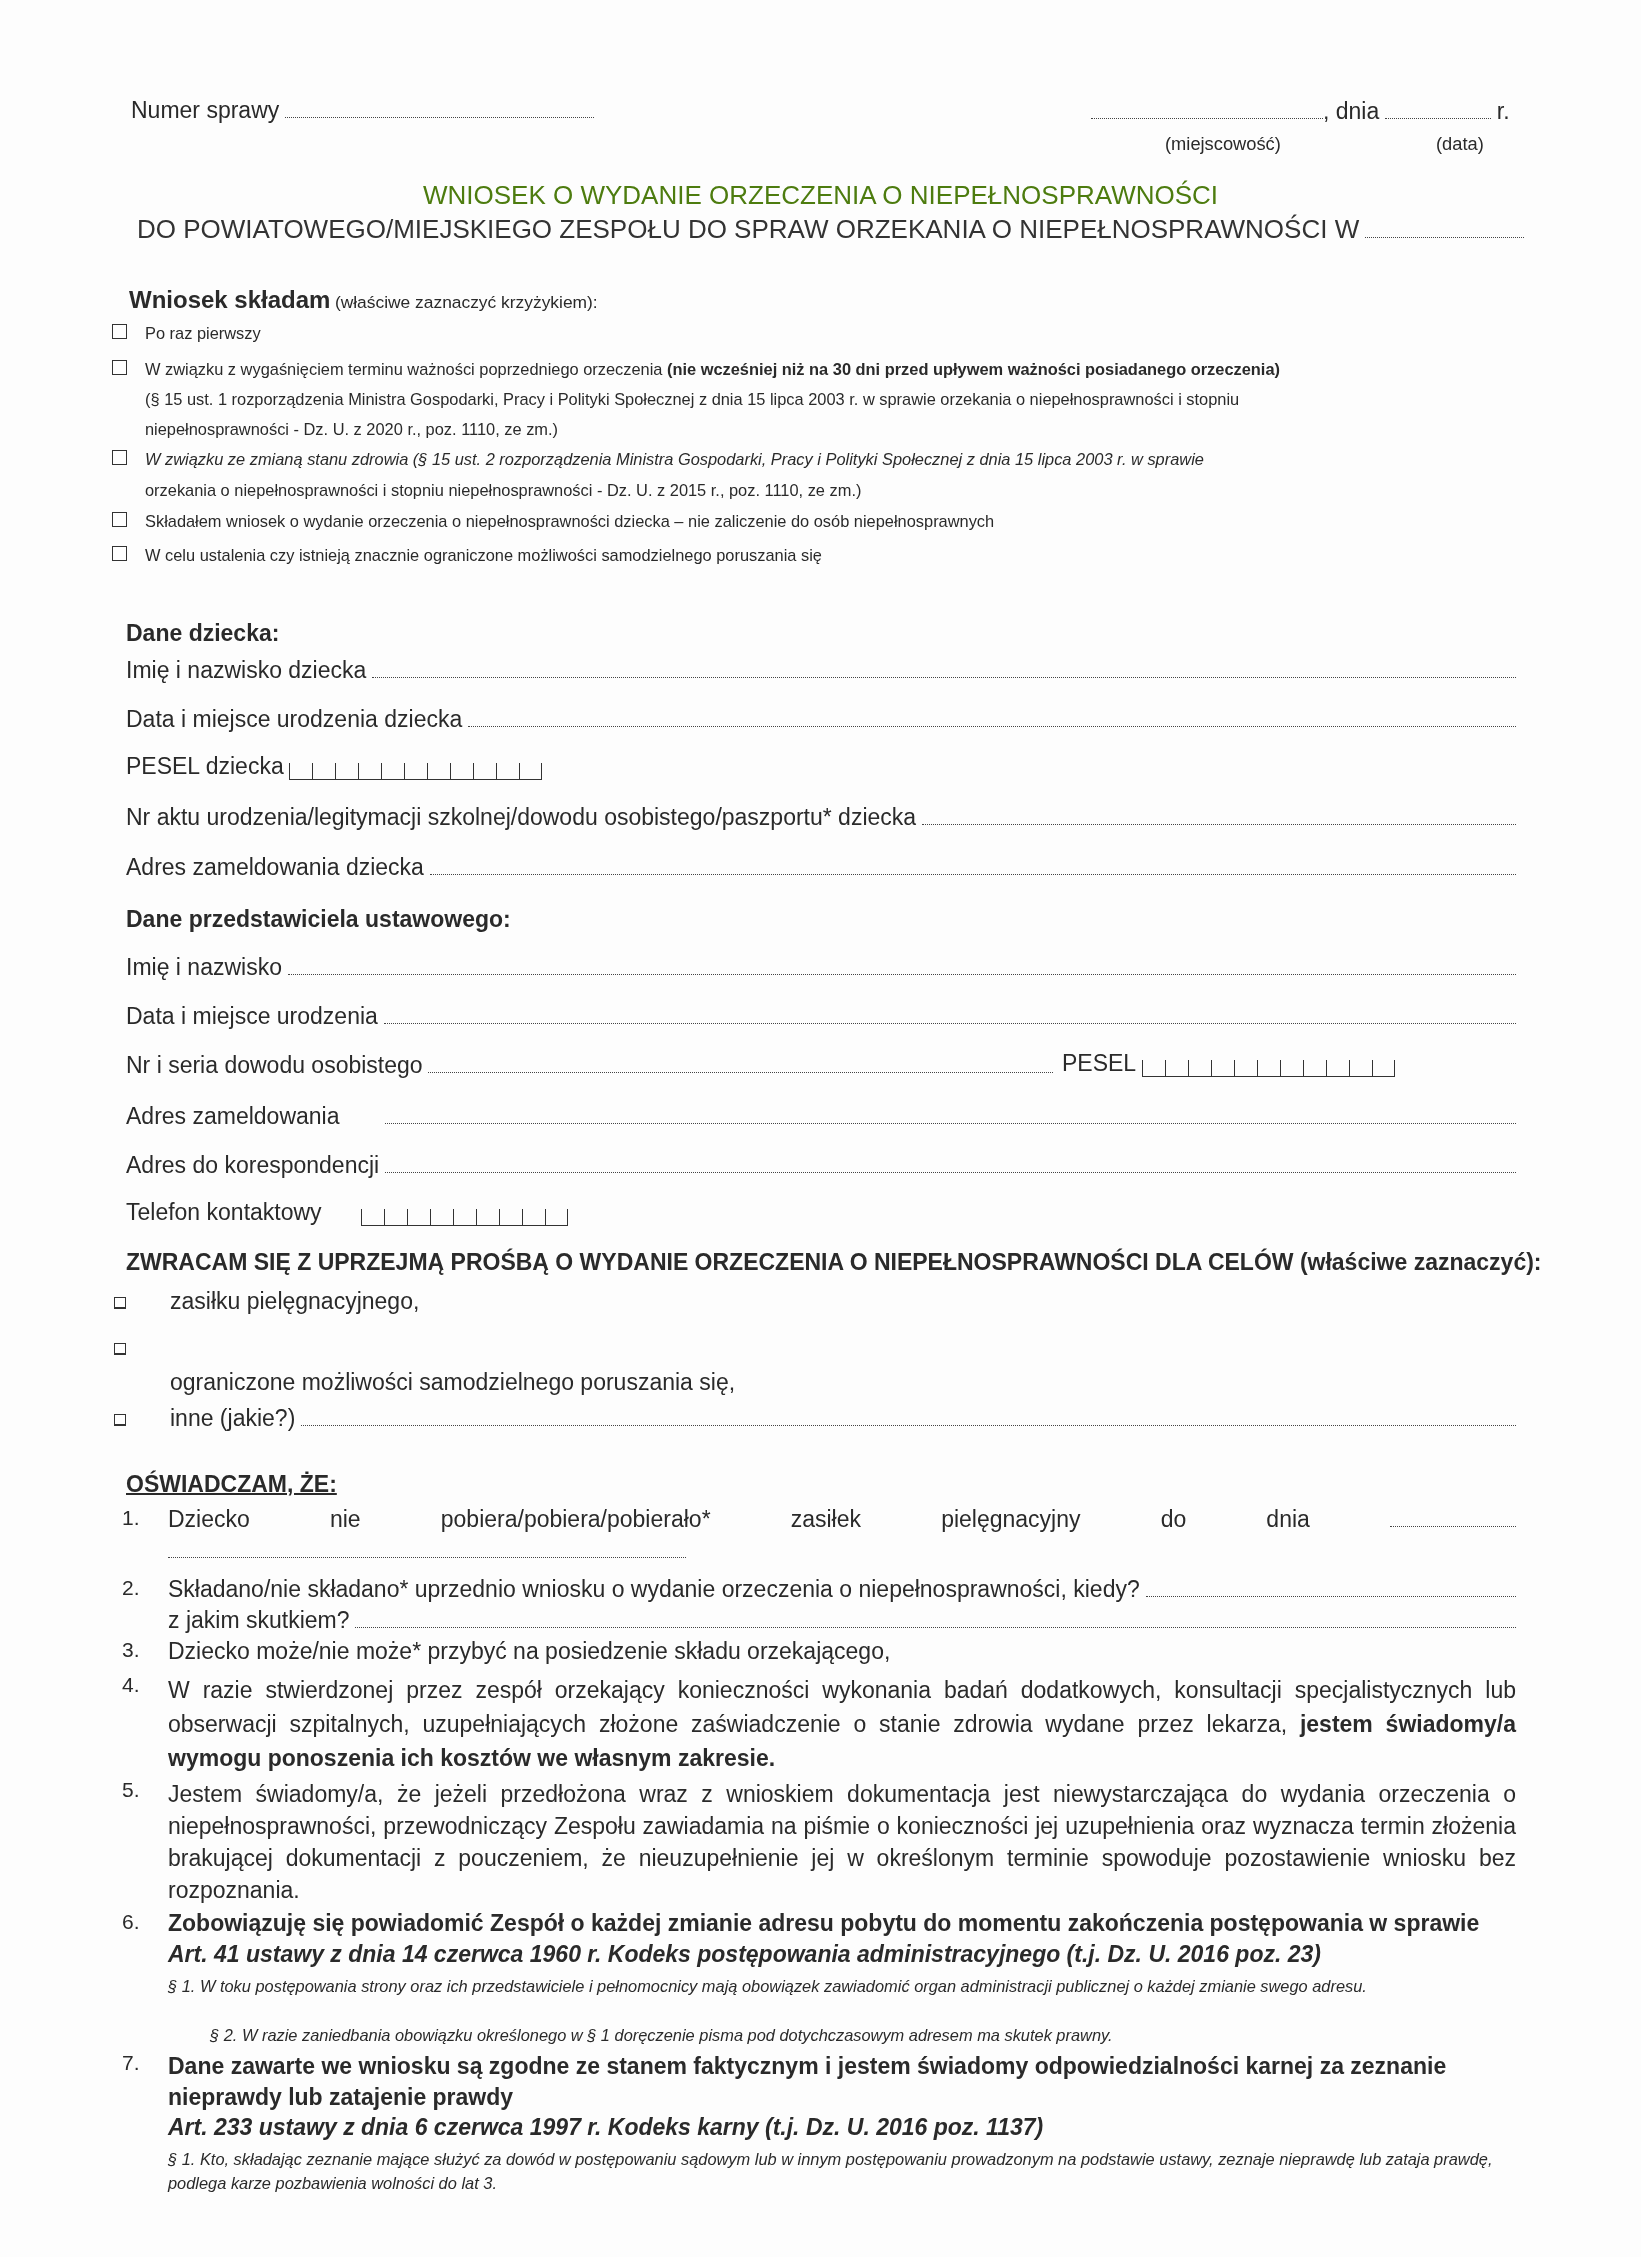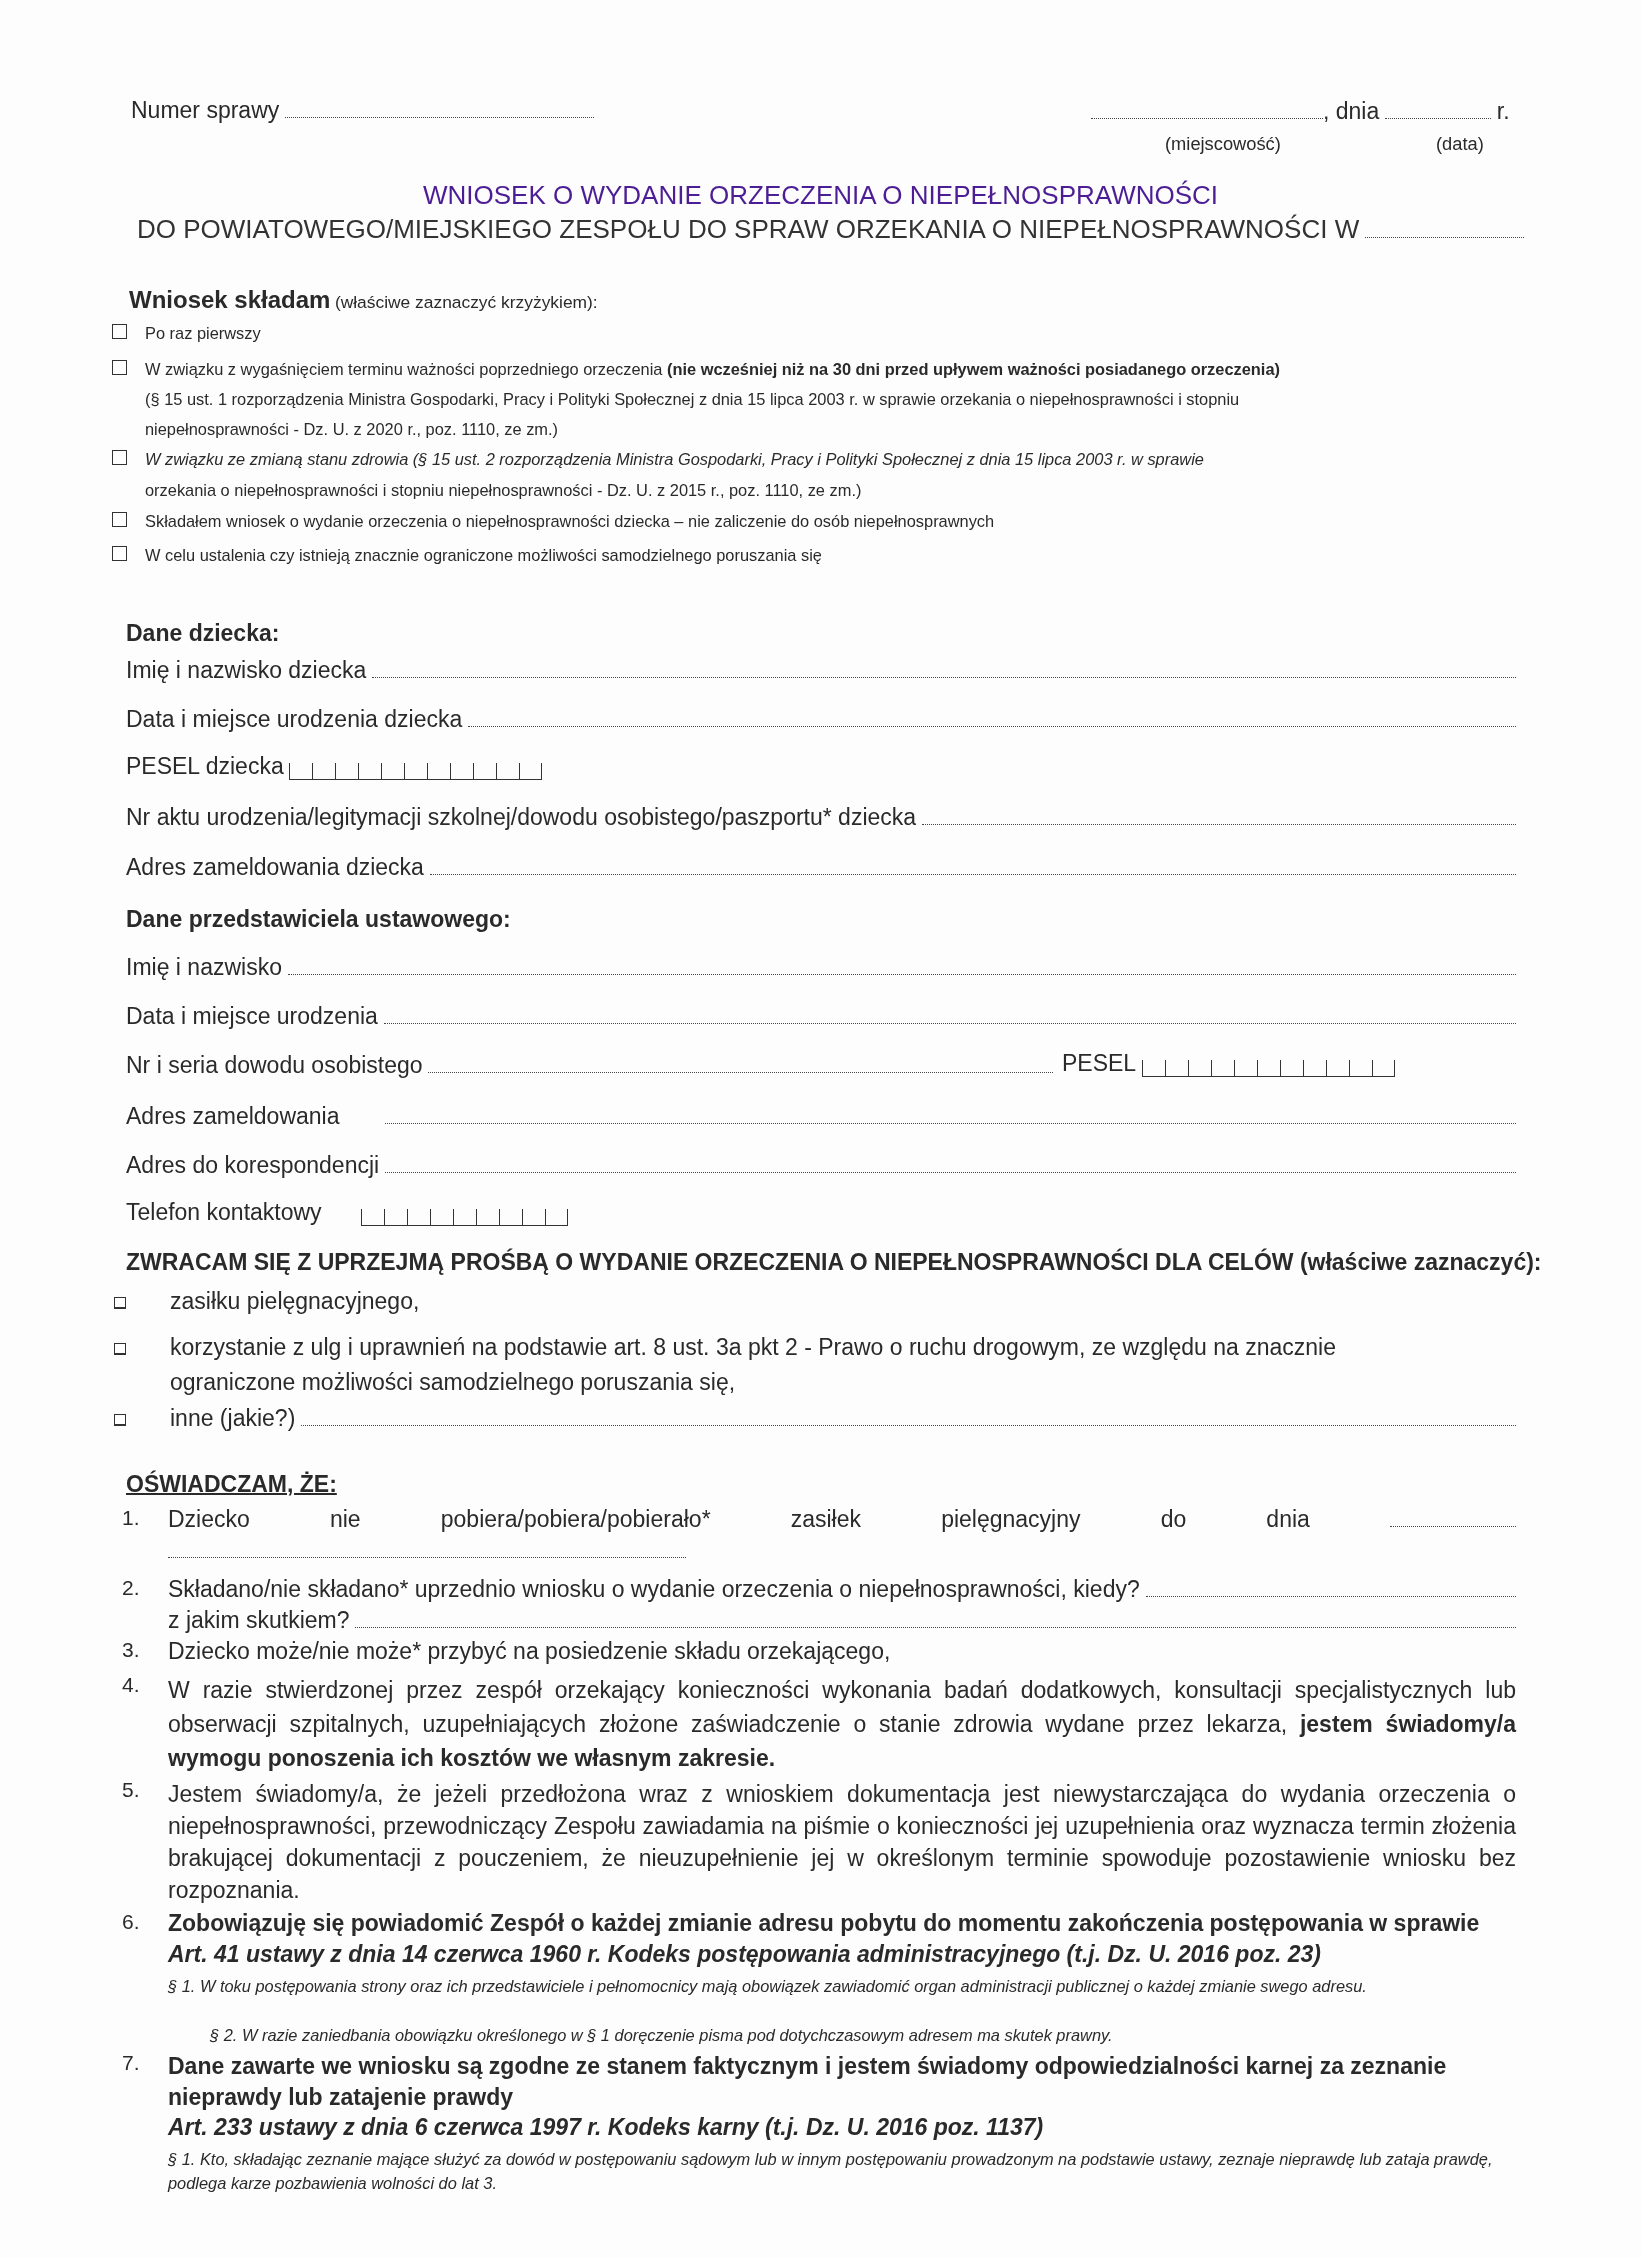--- a/index.html
+++ b/index.html
@@ -28,21 +28,21 @@
   .cb-small {
     position: absolute; width: 11.6px; height: 11.6px; border: 1.9px solid #333; border-bottom-width: 2.9px;
     box-sizing: border-box; background: #fff;
   }
   .cells { display: inline-flex; align-items: flex-end; height: 21px; margin-left: 5.8px; }
   .cell {
     display: inline-block; width: 23px; height: 17.4px;
     border-left: 1.9px solid #333; border-bottom: 1.9px solid #333; box-sizing: border-box;
   }
   .cell.last { border-right: 1.9px solid #333; }
-  .title { position: absolute; left: 0; width: 1641px; text-align: center; font-size: 26px; color: #4c1d95; }
+  .title { position: absolute; left: 0; width: 1641px; text-align: center; font-size: 26px; color: #4d7c0f; }
   .ul { text-decoration: underline; text-decoration-thickness: 1.9px; }
   .just { position: absolute; text-align: justify; text-align-last: auto; }
   .num { position: absolute; font-size: 21px; }
 </style>
 </head>
 <body>
 
 <div class="page">
 
   <div class="row f24" style="left:131px; top:97px; width:463px;">
@@ -180,21 +180,20 @@
 
   <div class="abs f24" style="left:126px; top:1249px;">
     <span class="b">ZWRACAM SIĘ Z UPRZEJMĄ PROŚBĄ O WYDANIE ORZECZENIA O NIEPEŁNOSPRAWNOŚCI DLA CELÓW</span>
     <span class="b" style="font-weight:bold;">(właściwe zaznaczyć):</span>
   </div>
 
   <div class="cb-small" style="left:114px; top:1297px;"></div>
   <div class="abs f24" style="left:170px; top:1288px;">zasiłku pielęgnacyjnego,</div>
 
   <div class="cb-small" style="left:114px; top:1343px;"></div>
-  <div class="abs f24" style="left:170px; top:1334px;">korzystanie z ulg i uprawnień na podstawie art. 8 ust. 3a pkt 2 - Prawo o ruchu drogowym, ze względu na znacznie</div>
   <div class="abs f24" style="left:170px; top:1369px;">ograniczone możliwości samodzielnego poruszania się,</div>
 
   <div class="cb-small" style="left:114px; top:1414px;"></div>
   <div class="row f24" style="left:170px; top:1405px; width:1346px;">
     <span>inne (jakie?)</span>
     <span class="fill"></span>
   </div>
 
   <div class="abs b ul f24" style="left:126px; top:1471px;">OŚWIADCZAM, ŻE:</div>
 

